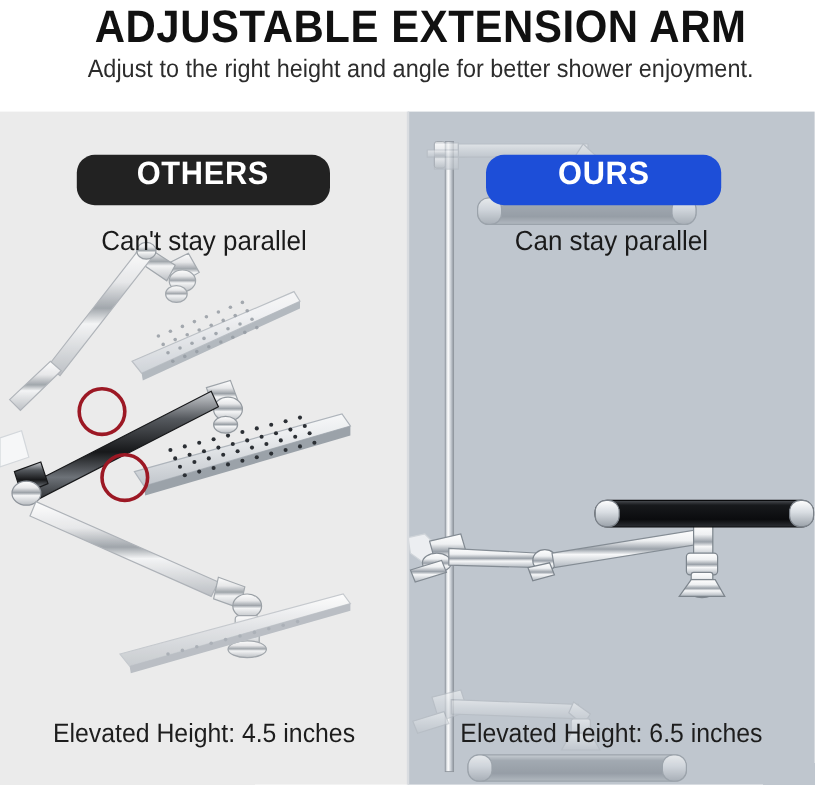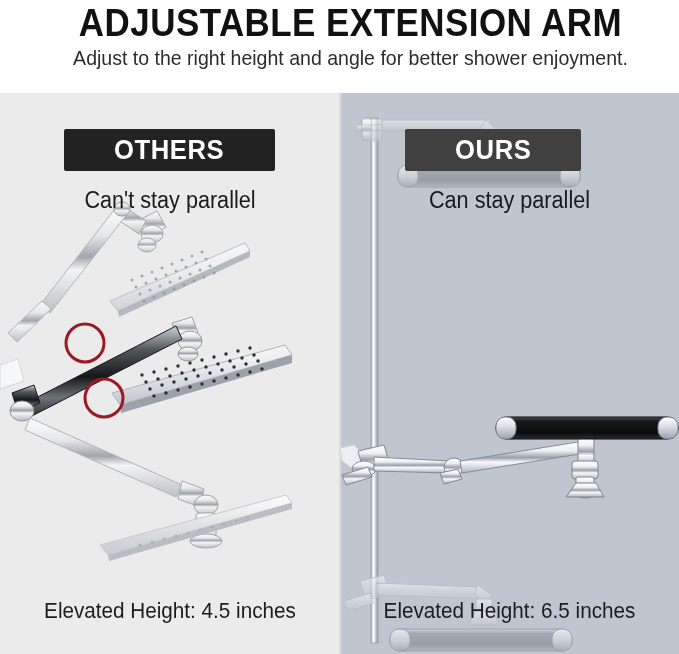--- a/index.html
+++ b/index.html
@@ -28,30 +28,30 @@
 
   
   .panels{position:absolute;left:0;top:93px;width:679px;height:561px;display:flex;}
   .panel{position:relative;height:561px;overflow:hidden;}
   .panel-left{width:340px;background:#ebebeb;}
   .panel-right{width:339px;background:#bfc6ce;}
   .panel-divider{position:absolute;left:339px;top:0;width:2px;height:561px;background:#d9dce0;}
 
   
   .badge{
-    position:absolute;top:36px;height:42px;border-radius:2px;
-    display:flex;align-items:center;justify-content:center;
+    position:absolute;top:36px;height:42px;border-radius:15px;
+    display:flex;justify-content:center;
   }
   .badge span{
     font-family:"Liberation Sans Narrow","Liberation Sans",sans-serif;
     font-weight:700;font-size:27px;letter-spacing:.6px;color:#ffffff;
     transform:scaleX(.95);
   }
   .badge-others{left:64px;width:211px;background:#222222;}
-  .badge-ours{left:65px;width:176px;background:#404040;}
+  .badge-ours{left:65px;width:196px;background:#1d4ed8;}
 
   .sublabel{
     position:absolute;top:94px;width:100%;text-align:center;
     font-family:"Liberation Sans Narrow","Liberation Sans",sans-serif;
     font-weight:400;font-size:23px;color:#1a1a1a;transform:scaleX(.94);
     white-space:nowrap;
   }
 
   .caption{
     position:absolute;bottom:30px;width:100%;text-align:center;

